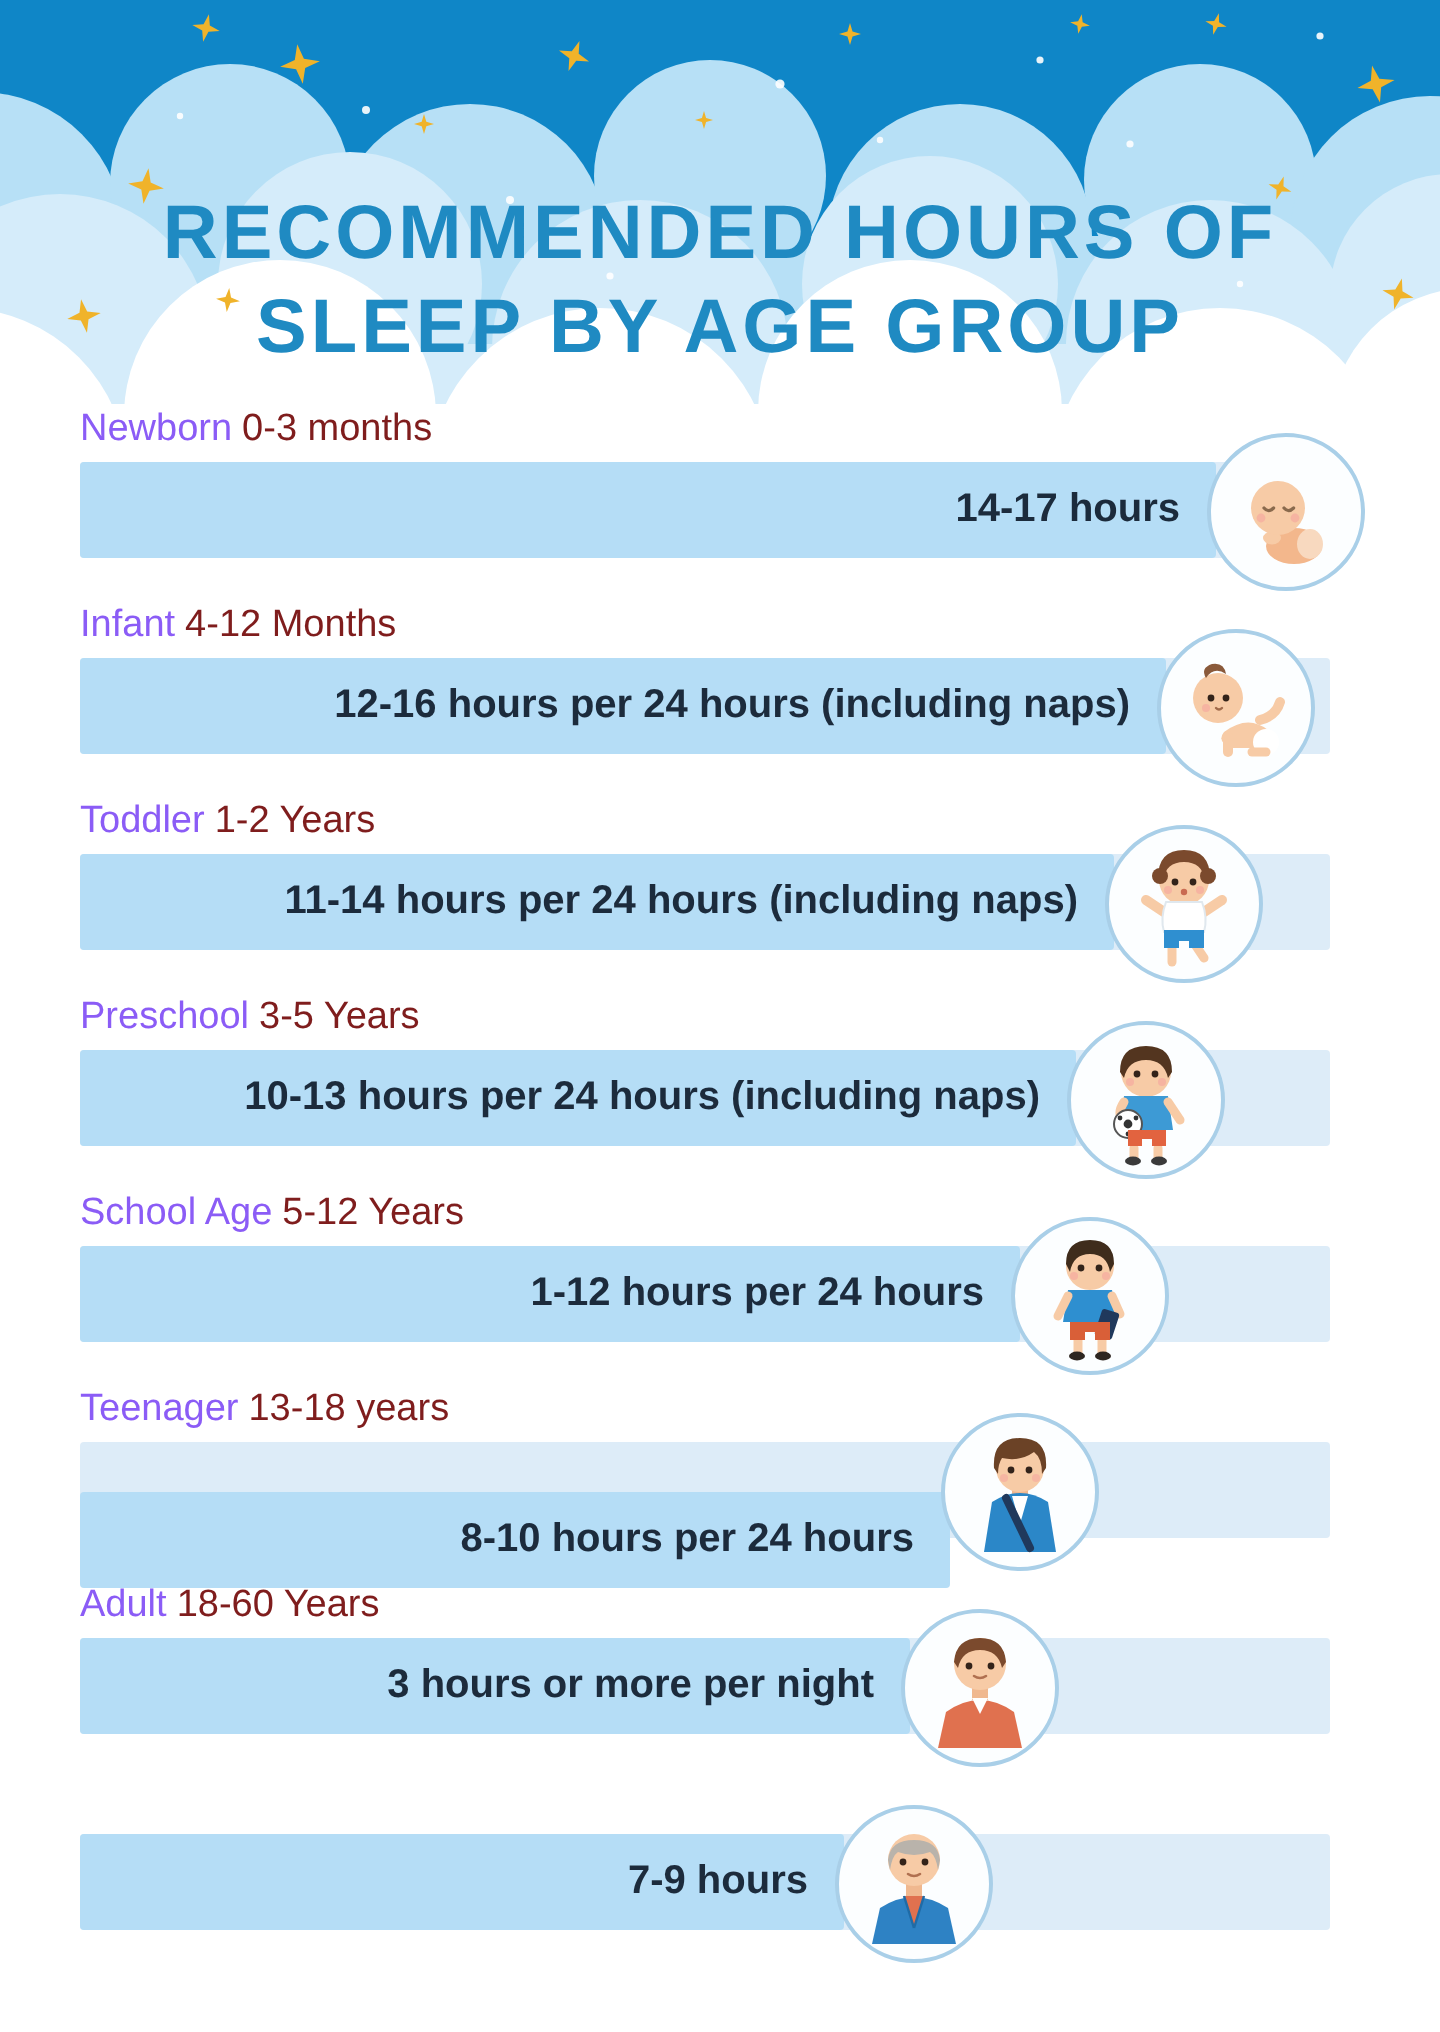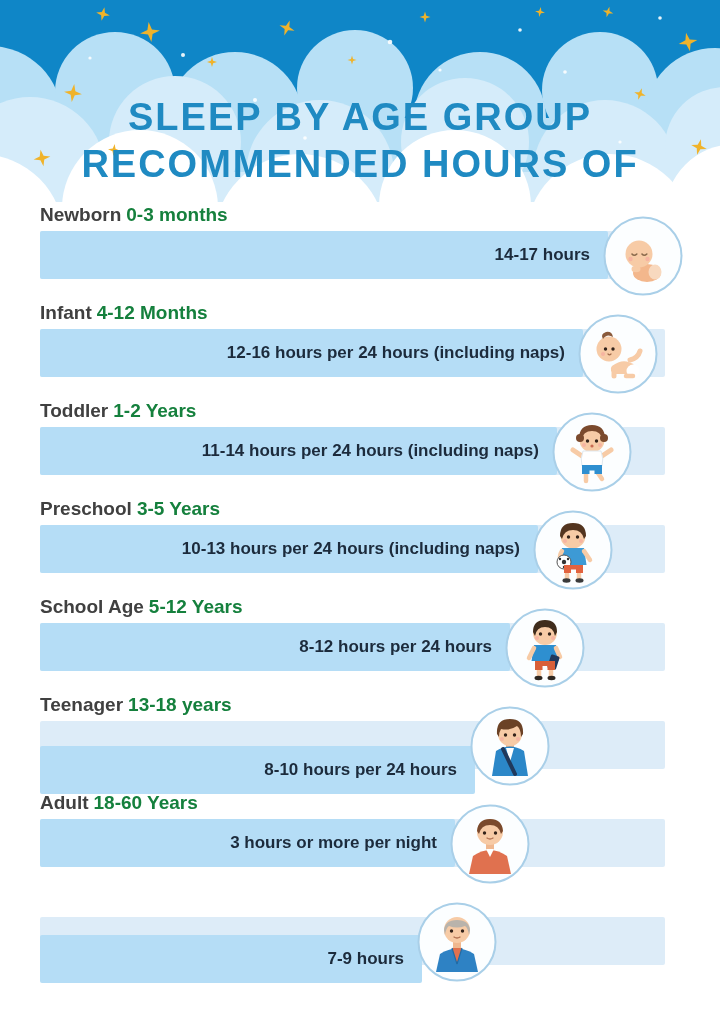--- a/index.html
+++ b/index.html
@@ -16,29 +16,29 @@
   .title{
     position:absolute;top:94px;left:0;width:720px;
     text-align:center;color:#1f8ac2;font-weight:bold;
     font-size:38px;line-height:47px;letter-spacing:2px;
   }
 
   
   .rows{position:absolute;top:202px;left:0;width:720px;}
   .row{position:relative;height:98px;}
   .row-label{position:absolute;left:40px;top:2px;font-size:19px;white-space:nowrap;}
-  .grp{color:#404040;font-weight:bold;}
-  .age{color:#15803d;font-weight:bold;margin-left:5px;}
+  .grp{color:#8b5cf6;font-weight:normal;}
+  .age{color:#7f1d1d;font-weight:normal;margin-left:5px;}
 
   .bar-wrap{position:absolute;left:40px;top:29px;width:625px;height:48px;}
   .track{position:absolute;left:0;top:0;width:625px;height:48px;background:#ddecf8;border-radius:2px;}
   .fill{position:absolute;left:0;top:0;height:48px;background:#b5ddf6;border-radius:2px;}
   .hours{
     position:absolute;right:18px;top:50%;transform:translateY(-50%);
-    font-size:17px;font-weight:bold;color:#1c2b3c;white-space:nowrap;
+    font-size:20px;font-weight:bold;color:#1c2b3c;white-space:nowrap;
   }
   .icon-circle{position:absolute;top:-15px;width:80px;height:80px;}
   .icon-circle svg{display:block;width:80px;height:80px;}
 </style>
 </head>
 <body>
 
 <div class="page">
 
   <div class="header">
@@ -103,22 +103,22 @@
           <circle cx="255" cy="100" r="2"></circle>
         <circle cx="565" cy="72" r="1.8"></circle>
           <circle cx="90" cy="58" r="1.6"></circle>
         <circle cx="305" cy="138" r="1.8"></circle>
           <circle cx="620" cy="142" r="1.6"></circle>
         <circle cx="440" cy="70" r="1.6"></circle>
           <circle cx="660" cy="18" r="1.8"></circle>
       </g>
     </svg>
     <div class="title">
+      <div>RECOMMENDED HOURS OF</div>
       <div>SLEEP BY AGE GROUP</div>
-      <div>RECOMMENDED HOURS OF</div>
     </div>
   </div>
 
   <div class="rows">
 
     <section class="row">
       <div class="row-label">
         <span class="grp">Newborn</span><span class="age">0-3 months</span>
       </div>
       <div class="bar-wrap">
@@ -238,21 +238,21 @@
       </div>
     </section>
 
     <section class="row">
       <div class="row-label">
         <span class="grp">School Age</span><span class="age">5-12 Years</span>
       </div>
       <div class="bar-wrap">
         <div class="track"></div>
         <div class="fill" style="width: 470px;">
-          <span class="hours">8-12 hours per 24 hours</span>
+          <span class="hours">1-12 hours per 24 hours</span>
         </div>
         <div class="icon-circle" style="left: 465px;">
           <svg viewBox="0 0 80 80">
             <circle cx="40" cy="40" r="38.5" fill="#fcfeff" stroke="#a9cfe8" stroke-width="2"></circle>
             <path d="M34,62 v7" stroke="#f7cba6" stroke-width="4.5" stroke-linecap="round"></path>
             <path d="M46,62 v7" stroke="#f7cba6" stroke-width="4.5" stroke-linecap="round"></path>
             <ellipse cx="33.5" cy="70" rx="4" ry="2.2" fill="#2e2620"></ellipse>
             <ellipse cx="46.5" cy="70" rx="4" ry="2.2" fill="#2e2620"></ellipse>
             <circle cx="40" cy="25" r="12" fill="#f7cba6"></circle>
             <path d="M28,24 q0,-12 12,-12 q12,0 12,12 l-2,4 q-1.5,-9 -10,-9 q-8.5,0 -10,9z" fill="#3f2c1c"></path>
@@ -318,21 +318,21 @@
             <path d="M23,52 q17,-12 34,0 l4,18 h-42z" fill="#e0714f"></path>
             <path d="M36,45 h8 l-4,8z" fill="#ffffff"></path>
           </svg>
         </div>
       </div>
     </section>
 
     <section class="row">
       <div class="bar-wrap">
         <div class="track"></div>
-        <div class="fill" style="width: 382px; margin-top: 18px;">
+        <div class="fill" style="width: 382px;">
           <span class="hours">7-9 hours</span>
         </div>
         <div class="icon-circle" style="left: 377px;">
           <svg viewBox="0 0 80 80">
             <circle cx="40" cy="40" r="38.5" fill="#fcfeff" stroke="#a9cfe8" stroke-width="2"></circle>
             <rect x="36" y="37" width="8" height="9" fill="#f0b88f"></rect>
             <circle cx="40" cy="28" r="13" fill="#f7cba6"></circle>
             <path d="M27,28 q1,-10 13,-10 q12,0 13,10 l-1,5 q-1,-7 -4,-9 q-8,3 -16,0 q-3,2 -4,9z" fill="#b9b3ab"></path>
             <circle cx="34.5" cy="29" r="1.7" fill="#33231a"></circle>
               <circle cx="45.5" cy="29" r="1.7" fill="#33231a"></circle>

